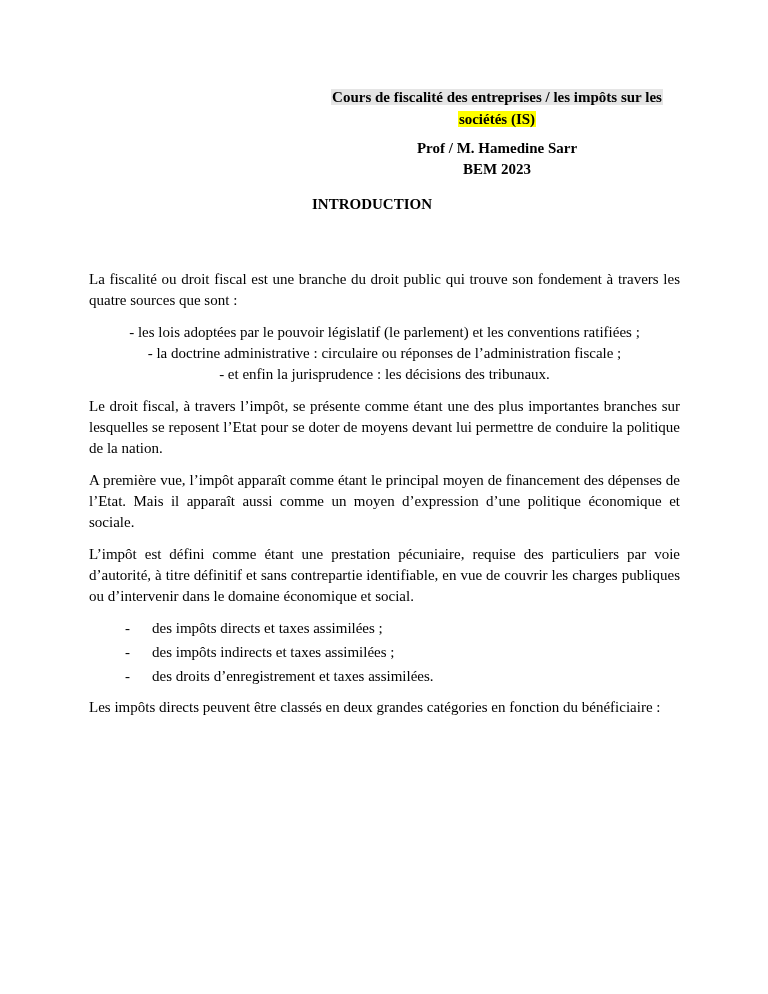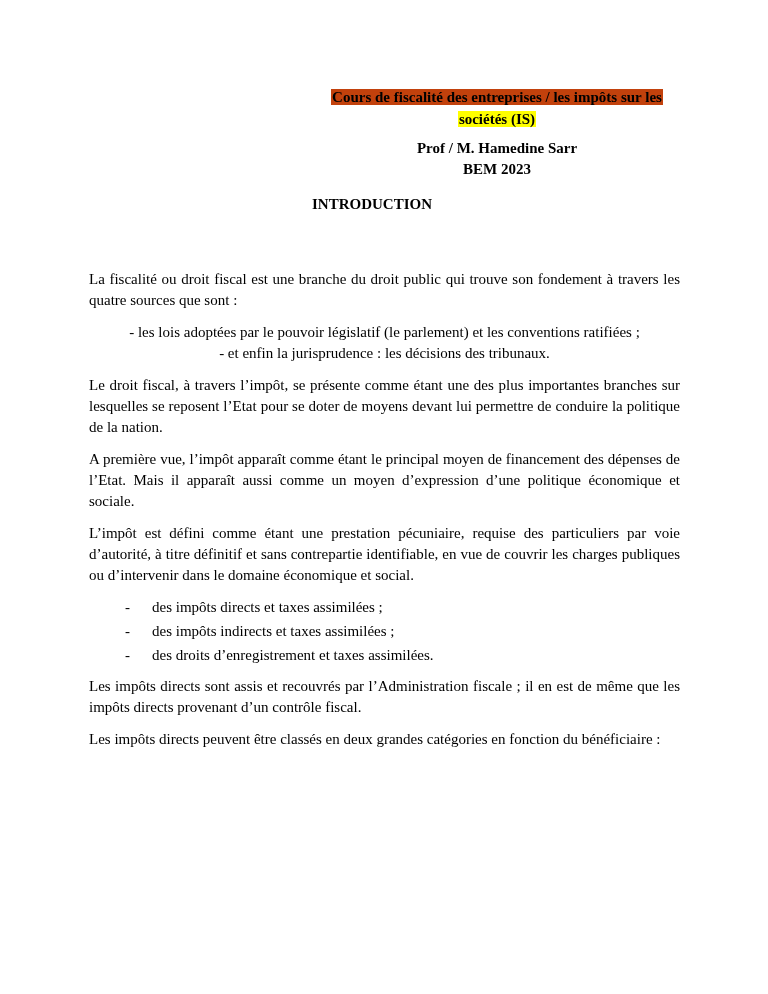--- a/index.html
+++ b/index.html
@@ -34,35 +34,36 @@
   .list2-item { display: flex; margin-left: 36px; line-height: 21px; margin-bottom: 3px; }
   .list2-item .dash { width: 27px; flex: none; }
   b { font-weight: normal; }
 </style>
 </head>
 <body>
 
 <div class="page">
 
   <div class="center-block">
-    <div class="title-line"><span class="hl" style="background: #c2410c;">Cours de fiscalité des entreprises / les impôts sur les</span></div>
+    <div class="title-line"><span class="hl" style="background: #e5e5e5;">Cours de fiscalité des entreprises / les impôts sur les</span></div>
     <div class="title-line"><span class="hl" style="background: rgb(255, 255, 0); font-family: Liberation Serif, serif;">sociétés (IS)</span></div>
   </div>
 
   <div class="center-block author-block">
     <div>Prof / M. Hamedine Sarr</div>
     <div>BEM 2023</div>
   </div>
 
   <div class="heading">INTRODUCTION</div>
 
   <p class="body just">La fiscalité ou droit fiscal est une branche du droit public qui trouve son fondement à travers les quatre sources que sont :</p>
 
   <div class="list1">
     <div class="list1-item">- les lois adoptées par le pouvoir législatif (le parlement) et les conventions ratifiées ;</div>
+    <div class="list1-item">- la doctrine administrative : circulaire ou réponses de l’administration fiscale ;</div>
     <div class="list1-item">- et enfin la jurisprudence : les décisions des tribunaux.</div>
   </div>
 
   <p class="body just">Le droit fiscal, à travers l’impôt, se présente comme étant une des plus importantes branches sur lesquelles se reposent l’Etat pour se doter de moyens devant lui permettre de conduire la politique de la nation.</p>
 
   <p class="body just">A première vue, l’impôt apparaît comme étant le principal moyen de financement des dépenses de l’Etat. Mais il apparaît aussi comme un moyen d’expression d’une politique économique et sociale.</p>
 
   <p class="body just"><span>L’impôt est défini comme étant une </span><b>prestation pécuniaire</b><span>, requise des particuliers par </span><b>voie d’autorité,</b><span> à titre définitif et </span><b>sans contrepartie identifiable,</b><span> en vue de couvrir les charges publiques ou d’intervenir dans le domaine économique et social.</span></p>
 
 
@@ -74,17 +75,16 @@
     <div class="list2-item">
       <span class="dash">-</span>
       <span>des impôts indirects et taxes assimilées ;</span>
     </div>
     <div class="list2-item">
       <span class="dash">-</span>
       <span>des droits d’enregistrement et taxes assimilées.</span>
     </div>
   </div>
 
-  <p class="body just">Les impôts directs sont assis et recouvrés par l’Administration fiscale ; il en est de même que les impôts directs provenant d’un contrôle fiscal.</p>
 
   <p class="body just">Les impôts directs peuvent être classés en deux grandes catégories en fonction du bénéficiaire :</p>
 
 </div>
 
 </body></html>

